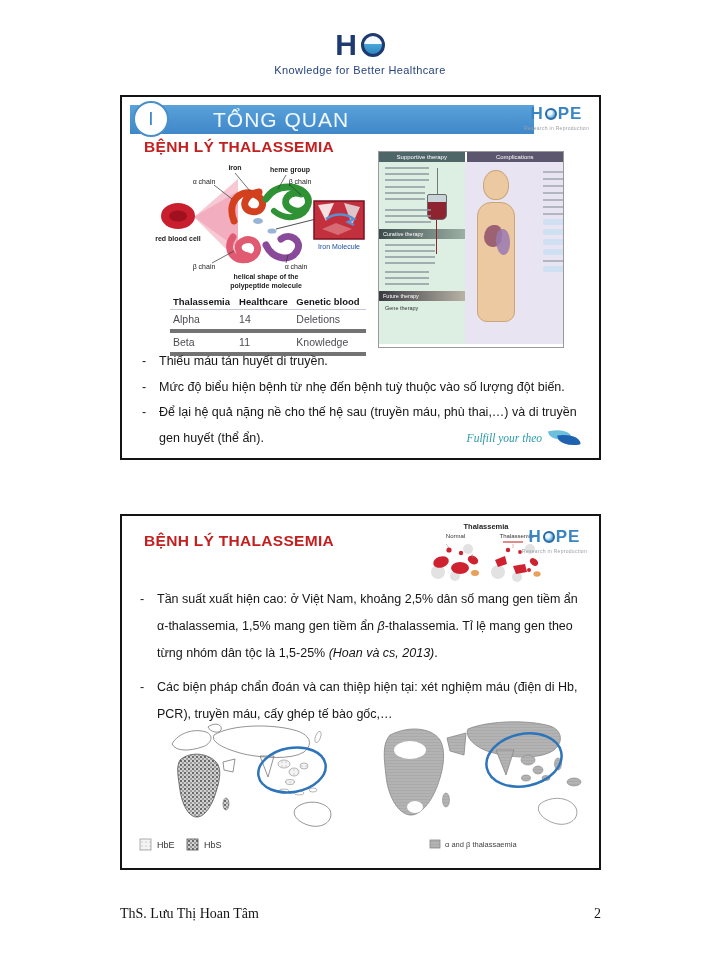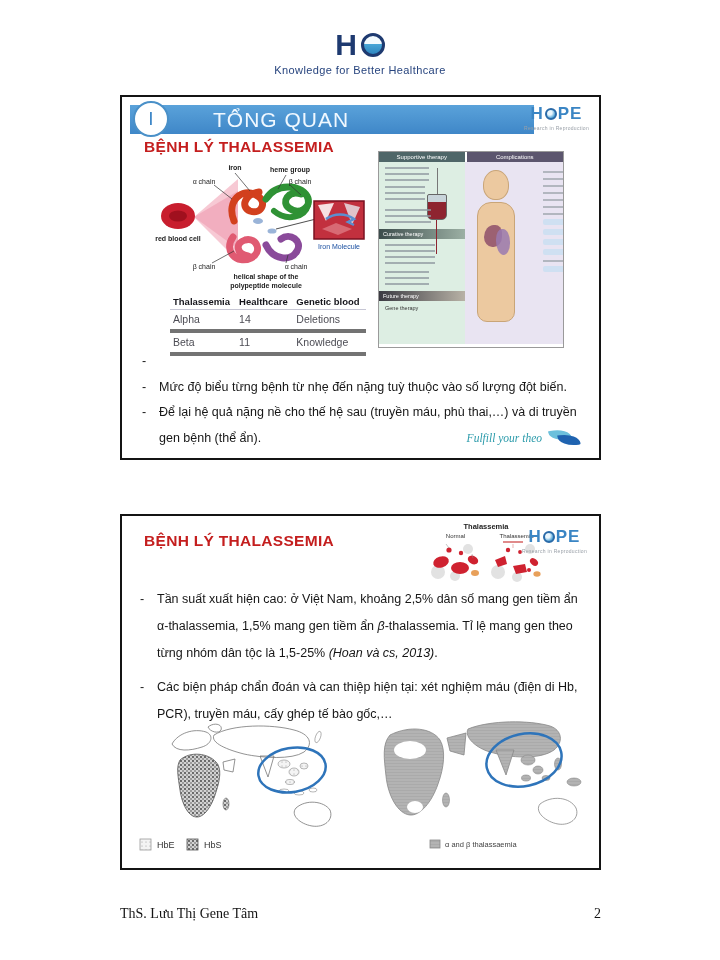--- a/index.html
+++ b/index.html
@@ -228,28 +228,29 @@
             <div class="line-plain" style="width:28px;"></div>
             <div class="chip" style="width:30px;"></div>
           </div>
         </div>
       </div>
     </div>
 
     <div class="bullets-s1">
       <div class="bullet">
           <span class="dash">-</span>
+          <span>Thiếu máu tán huyết di truyền.</span>
         </div>
       <div class="bullet">
           <span class="dash">-</span>
-          <span>Mức độ biểu từng bệnh từ nhẹ đến nặng tuỳ thuộc vào số lượng đột biến.</span>
+          <span>Mức độ biểu hiện bệnh từ nhẹ đến bệnh tuỳ thuộc vào số lượng đột biến.</span>
         </div>
       <div class="bullet">
           <span class="dash">-</span>
-          <span>Để lại hệ quả nặng nề cho thế hệ sau (truyền máu, phù thai,…) và di truyền gen bệnh (thể ẩn).</span>
+          <span>Để lại hệ quả nặng nề cho thế hệ sau (truyền máu, phù thai,…) và di truyền gen huyết (thể ẩn).</span>
         </div>
     </div>
 
     <div class="fulfill">
       <span class="fulfill-text">Fulfill your theo</span>
       <span class="leaf-wrap">
           <span class="leaf leaf-light"></span>
           <span class="leaf leaf-dark"></span>
         </span>
     </div>
@@ -374,17 +375,17 @@
         <ellipse cx="76" cy="80" rx="3.5" ry="7" fill="url(#greyPat)" stroke="#888" stroke-width="0.6"></ellipse>
         <path d="M170,84 C182,75 200,77 206,88 C210,98 200,106 188,104 C176,102 164,92 170,84 Z" fill="#fff" stroke="#888" stroke-width="0.8"></path>
         <ellipse cx="154" cy="40" rx="38" ry="26" fill="none" stroke="#2e74ba" stroke-width="2.5" transform="rotate(-12 154 40)"></ellipse>
         <rect x="60" y="120" width="10" height="8" fill="url(#greyPat)" stroke="#888" stroke-width="0.8"></rect>
         <text x="75" y="127" font-size="7.5" fill="#444">α and β thalassaemia</text>
       </g>
     </svg>
   </div>
 
   <div class="footer">
-    <span>ThS. Lưu Thị Gene Tâm</span>
+    <span>ThS. Lưu Thị Hoan Tâm</span>
     <span>2</span>
   </div>
 
 </div>
 
 </body></html>

